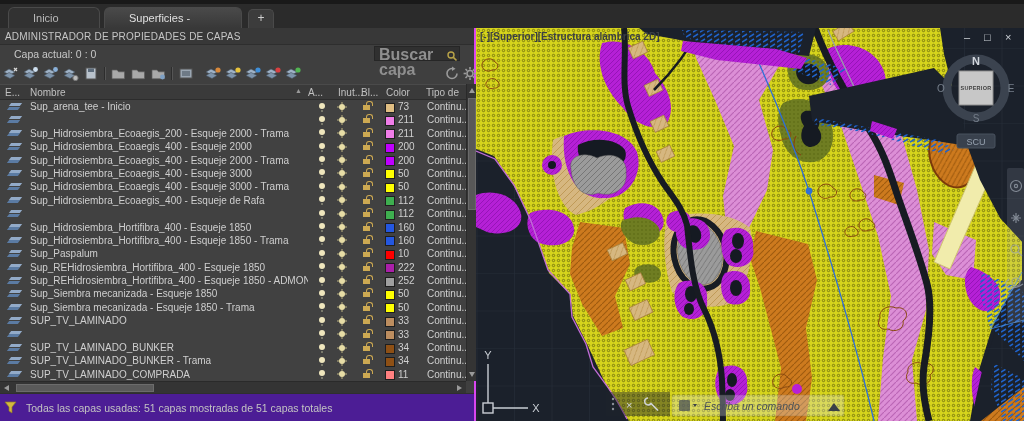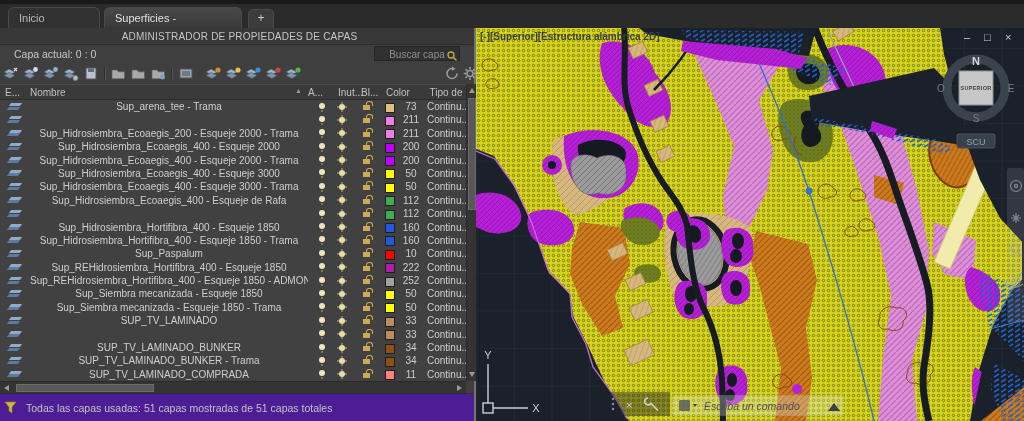--- a/index.html
+++ b/index.html
@@ -2,33 +2,33 @@
 <html><head>
 <meta charset="utf-8">
 <style>
   html,body{margin:0;padding:0;background:#222;}
   .screen{position:relative;width:1024px;height:421px;overflow:hidden;
           background:#2e2e2e;font-family:"Liberation Sans",sans-serif;
           -webkit-font-smoothing:antialiased;color:#c4c4c4;}
   
   .tabbar{position:absolute;left:0;top:0;width:1024px;height:28px;background:#2b2b2b;border-top:4px solid #191919;box-sizing:border-box;}
   .tab{position:absolute;top:3px;height:21px;line-height:21px;font-size:11px;color:#b9b9b9;
-       padding:0 10px;border:1px solid #4a4a4a;border-bottom:none;border-radius:6px 6px 0 0;background:#323232;box-sizing:border-box;}
+       padding:0 24px;border:1px solid #4a4a4a;border-bottom:none;border-radius:6px 6px 0 0;background:#323232;box-sizing:border-box;}
   .tab.active{background:linear-gradient(#4a4a4a,#383838);color:#e0e0e0;}
   .tab .closex{margin-left:8px;color:#8f8f8f;font-size:10px;}
   .newtab{position:absolute;top:5px;height:18px;width:24px;line-height:17px;text-align:center;
           background:#3c3c3c;border:1px solid #4a4a4a;border-bottom:none;border-radius:5px 5px 0 0;color:#cfcfcf;font-size:12px;}
   
-  .panel{position:absolute;left:0;top:28px;width:476px;height:393px;background:#3f3f3f;border-right:2px solid #737373;box-sizing:border-box;font-size:10px;text-align:center;}
+  .panel{position:absolute;left:0;top:28px;width:476px;height:393px;background:#3f3f3f;border-right:2px solid #d946ef;box-sizing:border-box;font-size:10px;}
   .ptitle{position:absolute;left:0;top:0;width:100%;height:17px;background:#383838;border-bottom:1px solid #2e2e2e;
           line-height:17px;padding-left:5px;color:#c6c6c6;font-size:10px;letter-spacing:.2px;box-sizing:border-box;}
   .subrow{position:absolute;left:0;top:17px;width:100%;height:19px;}
   .capa{position:absolute;left:14px;top:3px;font-size:10.5px;color:#c8c8c8;}
   .search{position:absolute;right:14px;top:1px;width:86px;height:15px;background:#303030;border:1px solid #262626;
-          color:#8f8f8f;font-size:10px;line-height:15px;padding:0 4px;box-sizing:border-box;}
+          color:#8f8f8f;font-size:16px;line-height:15px;padding:0 4px;box-sizing:border-box;font-weight:bold;}
   .mag{position:absolute;right:1px;top:3px;}
   .toolbar{position:absolute;left:0;top:36px;width:100%;height:20px;}
   .ticon{position:absolute;top:2px;width:16px;height:15px;}
   .tsep{position:absolute;top:3px;width:1px;height:13px;background:#2d2d2d;border-right:1px solid #555;}
   
   .thead{position:absolute;left:0;top:56px;width:466px;height:16px;background:#3a3a3a;border-top:1px solid #4a4a4a;border-bottom:1px solid #2c2c2c;box-sizing:border-box;color:#c0c0c0;}
   .thead span{position:absolute;top:2px;font-size:10px;}
   .rows{position:absolute;left:0;top:72px;width:466px;height:281px;overflow:hidden;background:#414141;}
   .lrow{position:relative;width:100%;height:13.4px;}
   .lrow span{position:absolute;top:0;height:13.4px;line-height:13.4px;font-size:10px;color:#cfcfcf;white-space:nowrap;}
@@ -187,21 +187,21 @@
       <span style="left:386px">Color</span>
       <span style="left:426px">Tipo de ...</span>
     </div>
 
     <div class="rows" id="layer-rows">
         <div class="lrow">
           <span class="licon">
             <i class="a"></i>
             <i class="b"></i>
           </span>
-          <span class="lname">Sup_arena_tee - Trama</span>
+          <span class="lname">Sup_arena_tee - Inicio</span>
           <span class="bulb">
             <i></i>
           </span>
           <span class="sun">
             <i></i>
           </span>
           <span class="lock">
             <i></i>
           </span>
           <span class="swatch">

